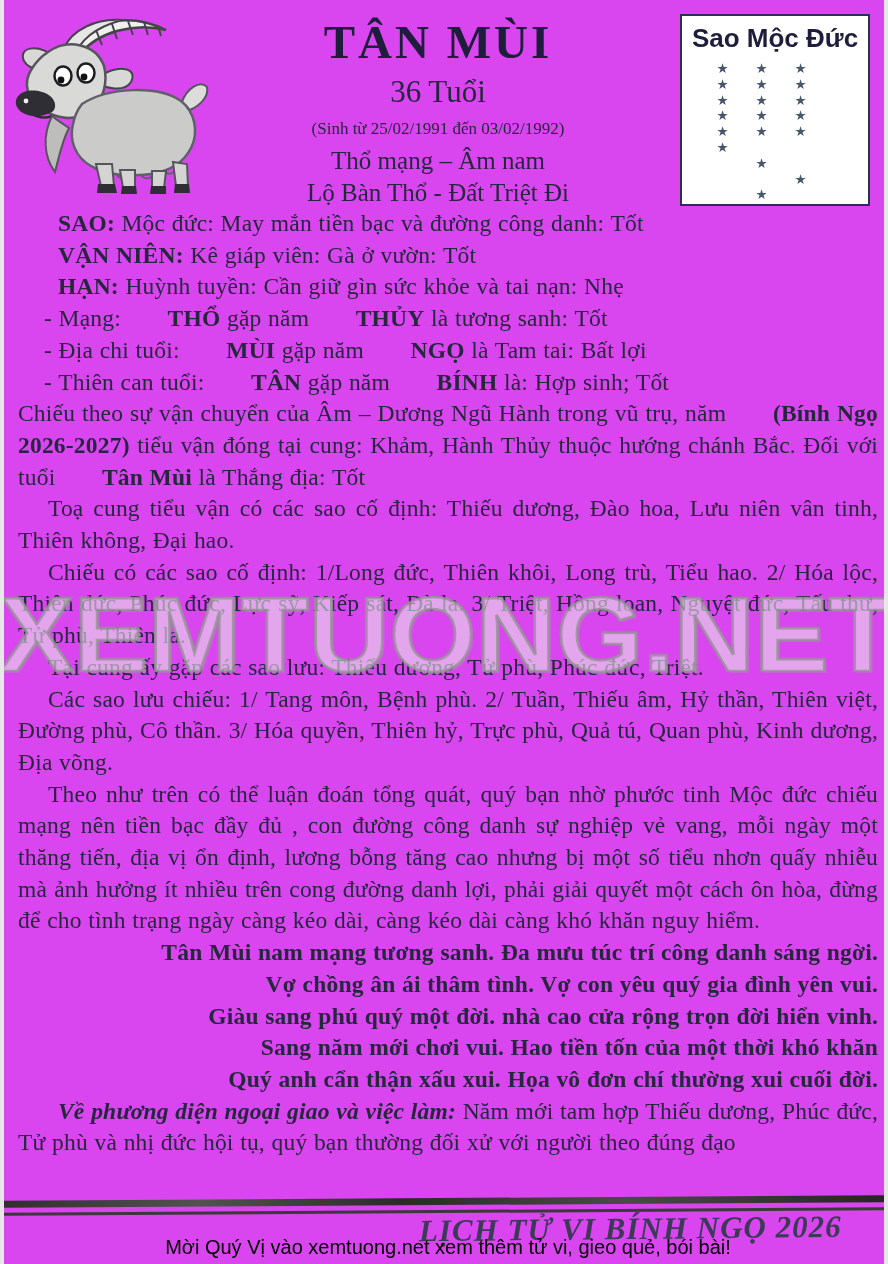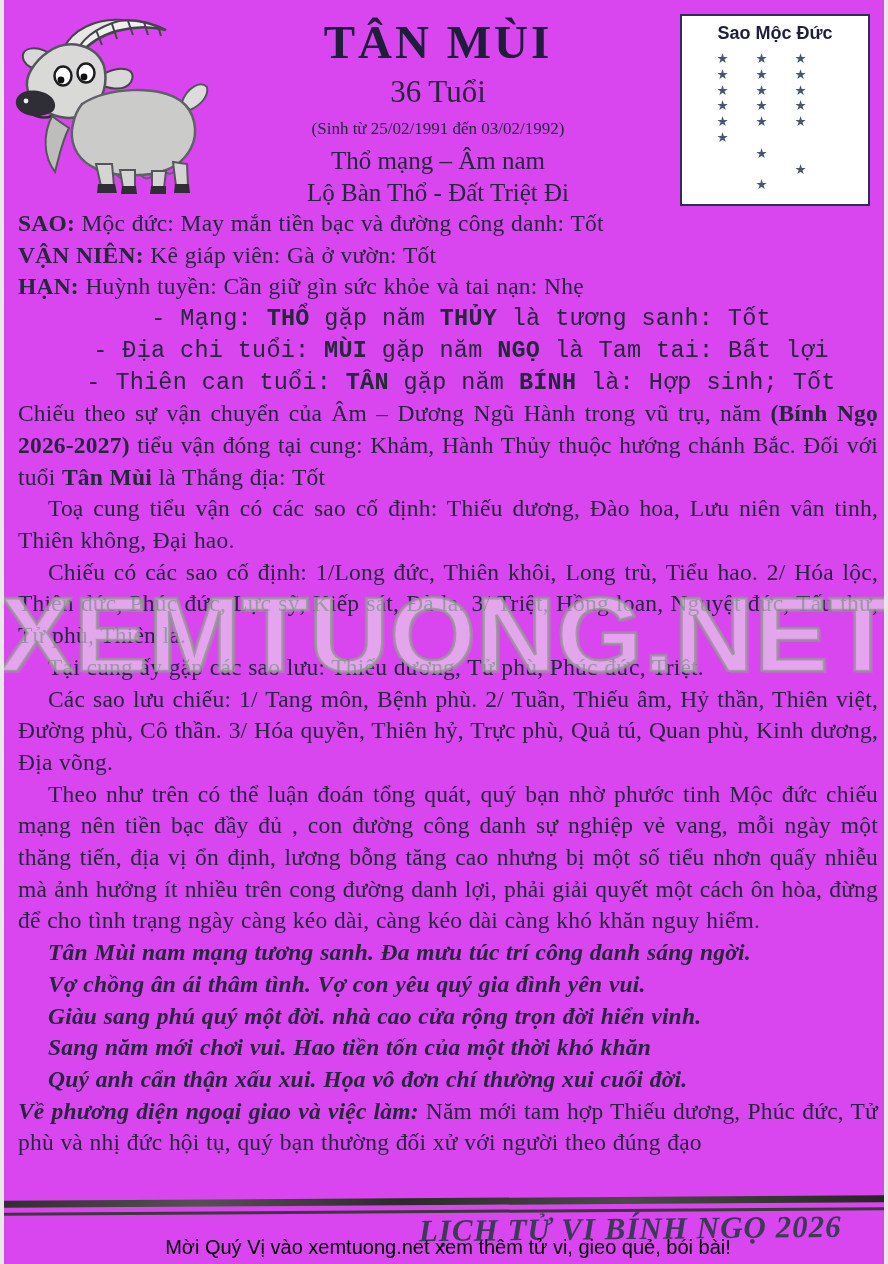--- a/index.html
+++ b/index.html
@@ -14,42 +14,42 @@
   .header-center{position:absolute;left:198px;top:12px;width:472px;text-align:center;}
   .title{font-size:47px;font-weight:bold;letter-spacing:3px;line-height:60px;color:#1e1e3c;}
   .age{font-size:31px;line-height:40px;}
   .birth{font-size:17px;line-height:33px;}
   .elem{font-size:25px;line-height:32px;text-align:center;}
   
   .star-box{
     position:absolute;left:676px;top:14px;width:190px;height:192px;
     border:2px solid #2e2e50;background:#fff;box-sizing:border-box;
   }
-  .star-box-title{margin-top:7px;text-align:center;font-weight:bold;font-size:18px;color:#1e1e3c;
+  .star-box-title{margin-top:7px;text-align:center;font-weight:bold;font-size:26px;color:#1e1e3c;
     font-family:"Liberation Sans","DejaVu Sans",sans-serif;}
   .star-grid{
     display:grid;grid-template-columns:repeat(3,39px);grid-auto-rows:15.8px;
     margin:7px 0 0 21px;
   }
   .star-cell{
     font-family:"DejaVu Sans",sans-serif;font-size:13.5px;line-height:15.8px;
     color:#46566e;text-align:center;
   }
   
   .doc-body{
     position:absolute;left:14px;top:208px;width:860px;
     font-size:23.5px;line-height:31.7px;letter-spacing:0.2px;word-spacing:0.5px;
     text-align:justify;
   }
   .para{margin:0;}
-  .para.dash{padding-left:26px;text-align:center;font-family:Liberation Mono, monospace;}
+  .para.dash{padding-left:26px;text-align:left;}
   .para.indent{text-indent:30px;}
   .para.flush{text-indent:0;}
-  .para.verse{padding-left:30px;font-weight:bold;font-style:italic;text-align:left;}
-  .para b{font-weight:bold;}
+  .para.verse{padding-left:30px;font-weight:bold;text-align:right;}
+  .para b{font-weight:bold;margin-left:40px;}
   .para b.it{font-style:italic;}
   
   .watermark{
     position:absolute;top:574px;left:0;width:888px;text-align:center;
     font-family:"Liberation Sans","DejaVu Sans",sans-serif;font-weight:bold;
     font-size:96px;white-space:nowrap;pointer-events:none;
     color:rgba(255,255,255,0.45);
     -webkit-text-stroke:2.5px rgba(148,148,148,0.8);
     text-shadow:2px 2px 0 rgba(170,170,170,0.25);
     transform:scale(1.16,1.1);transform-origin:center top;

